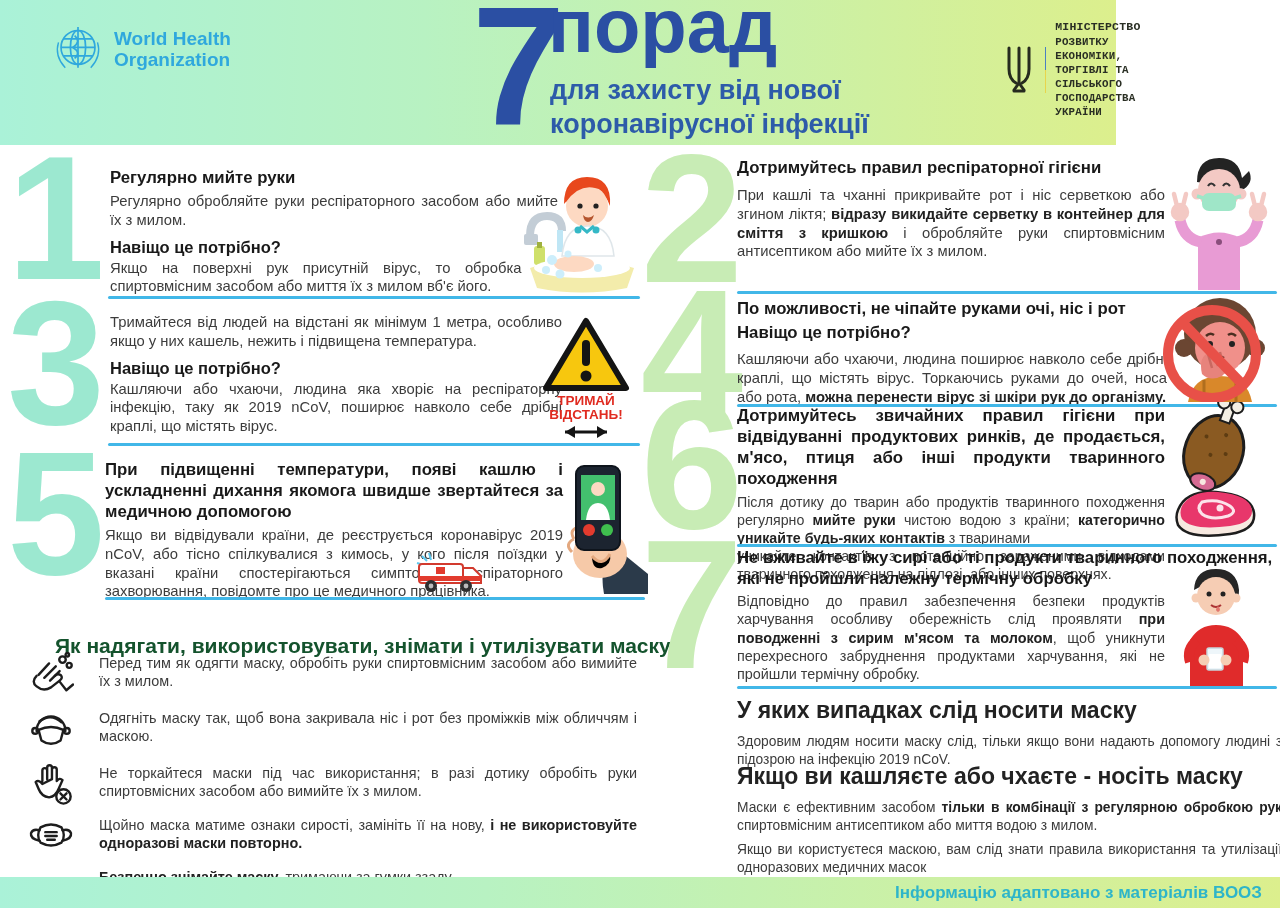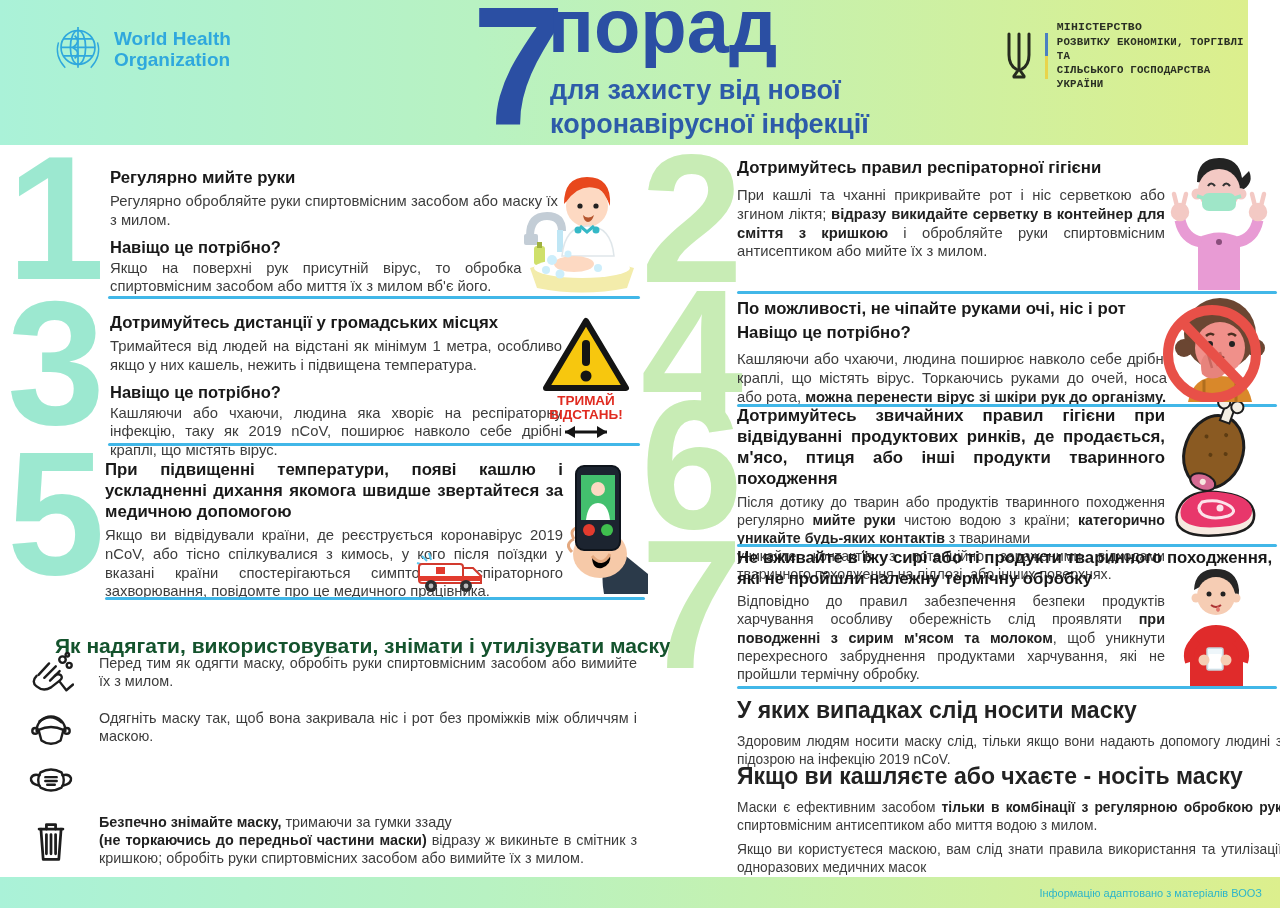--- a/index.html
+++ b/index.html
@@ -2,21 +2,21 @@
 <html><head>
 <meta charset="utf-8">
 <style>
   * { margin:0; padding:0; box-sizing:border-box; }
   html,body { width:1280px; height:908px; }
   body { font-family:"Liberation Sans","DejaVu Sans",sans-serif; background:#fff; position:relative; overflow:hidden; }
 
   .poster { position:absolute; inset:0; background:#fff; }
 
   
-  .header { position:absolute; left:0; top:0; width:1248px; height:145px;
+  .header { position:absolute; left:0; top:0; width:1116px; height:145px;
             background:linear-gradient(90deg,#aaf2d8 0%,#b8f2c2 38%,#dcef8d 100%); }
   .who { position:absolute; left:52px; top:22px; display:flex; align-items:center; gap:10px; }
   .who-text { color:#2fa8dd; font-weight:bold; font-size:19px; line-height:1.08; }
   .big7 { position:absolute; left:472px; top:-18px; font-size:168px; font-weight:800; color:#2b4fa3; line-height:1; }
   .title-word { position:absolute; left:548px; top:-12px; font-size:76px; font-weight:800; color:#2b4fa3; line-height:1; }
   .subtitle { position:absolute; left:550px; top:74px; font-size:27px; font-weight:bold; color:#2d5ba9; line-height:1.25; }
   .ministry { position:absolute; left:1002px; top:20px; display:flex; align-items:center; gap:9px;font-family:Liberation Mono, monospace; }
   .flagbar { width:3px; height:46px; background:linear-gradient(180deg,#4a7fc1 0 50%,#e8d44c 50% 100%); }
   .ministry-text { font-size:10.8px; font-weight:bold; color:#2a2f24; line-height:1.3; letter-spacing:.2px; }
   .ministry-text .l1 { font-size:11.5px; }
@@ -48,21 +48,21 @@
 
   
   .case-h { position:absolute; font-size:23px; font-weight:bold; color:#222; }
   .case-p { position:absolute; font-size:13.8px; color:#3c3c3c; line-height:1.3; text-align:justify; width:545px; }
   .case-p b { color:#222; }
 
   
   .footer { position:absolute; left:0; top:877px; width:1280px; height:31px;
             background:linear-gradient(90deg,#aaf2d8 0%,#b8f2c2 38%,#dcef8d 100%);
             display:flex; align-items:center; justify-content:flex-end; padding-right:18px; }
-  .footer-text { color:#2eb5c9; font-size:11px; }
+  .footer-text { color:#2eb5c9; font-size:17px;font-weight:bold; }
 
   svg { display:block; }
 </style>
 </head>
 <body>
 
 <div class="poster">
 
   <div class="header">
     <div class="who">
@@ -108,21 +108,21 @@
         <div class="l1">МІНІСТЕРСТВО</div>
         <div>РОЗВИТКУ ЕКОНОМІКИ, ТОРГІВЛІ ТА</div>
         <div>СІЛЬСЬКОГО ГОСПОДАРСТВА УКРАЇНИ</div>
       </div>
     </div>
   </div>
 
   <div class="num mint" style="top:130px;">1</div>
   <div class="abs" style="left:110px; top:168px; width:448px;">
     <div class="tip-title">Регулярно мийте руки</div>
-    <div class="tip-body">Регулярно обробляйте руки спиртовмісним засобом або маску їх з милом.</div>
+    <div class="tip-body">Регулярно обробляйте руки респіраторного засобом або мийте їх з милом.</div>
     <div class="tip-q">Навіщо це потрібно?</div>
     <div class="tip-body">Якщо на поверхні рук присутній вірус, то обробка рук спиртовмісним засобом або миття їх з милом вб'є його.</div>
   </div>
   <div class="abs" style="left:516px; top:164px;">
     <svg width="128" height="136" viewBox="0 0 128 136">
       <path d="M14 72 q0 -20 17 -20 q15 0 15 15" stroke="#c3cdd6" stroke-width="8" fill="none"></path>
       <rect x="8" y="70" width="14" height="11" rx="2" fill="#c3cdd6"></rect>
       <rect x="41" y="66" width="6" height="22" fill="#bfe6f5"></rect>
       <path d="M48 40 q0 -27 23 -27 q25 0 23 29 q-4 -13 -15 -15 q-17 -5 -31 13z" fill="#e8481d"></path>
       <circle cx="71" cy="42" r="21" fill="#fdd9c2"></circle>
@@ -145,21 +145,20 @@
           <circle cx="44" cy="110" r="4.5"></circle>
         <circle cx="52" cy="90" r="3.5"></circle>
           <circle cx="82" cy="104" r="4"></circle>
       </g>
     </svg>
   </div>
   <div class="sep" style="left:108px; top:296px; width:532px;"></div>
 
   <div class="num mint" style="top:275px;">3</div>
   <div class="abs" style="left:110px; top:313px; width:452px;">
-    <div class="tip-title">Дотримуйтесь дистанції у громадських місцях</div>
     <div class="tip-body">Тримайтеся від людей на відстані як мінімум 1 метра, особливо якщо у них кашель, нежить і підвищена температура.</div>
     <div class="tip-q">Навіщо це потрібно?</div>
     <div class="tip-body">Кашляючи або чхаючи, людина яка хворіє на респіраторну інфекцію, таку як 2019 nCoV, поширює навколо себе дрібні краплі, що містять вірус.</div>
   </div>
   <div class="warn-box">
     <span>
       <svg width="92" height="82" viewBox="0 0 92 82" style="margin:0 auto;">
         <path d="M46 7 L86 74 L6 74 Z" fill="#f7c70e" stroke="#141414" stroke-width="6" stroke-linejoin="round"></path>
         <rect x="42" y="26" width="8" height="26" rx="4" fill="#141414"></rect>
         <circle cx="46" cy="62" r="5.5" fill="#141414"></circle>
@@ -240,28 +239,41 @@
           <circle cx="7.5" cy="27" r="3"></circle>
               <circle cx="40.5" cy="27" r="3"></circle>
           <path d="M11 26 q13 -6 26 0 l-3 11 q-10 7 -20 0 z"></path>
         </g>
           </svg>
       </span>
       <div class="mask-txt"><span>Одягніть маску так, щоб вона закривала ніс і рот без проміжків між обличчям і маскою.</span></div>
     </div>
     <div class="mask-row">
       <span class="mask-ico">
+        <svg width="46" height="46" viewBox="0 0 48 48">
+            <g fill="none" stroke="#1d1d1d" stroke-width="2.5" stroke-linecap="round" stroke-linejoin="round">
+          <path d="M15 22 V11 a2.5 2.5 0 0 1 5 0 V20 M20 20 V8 a2.5 2.5 0 0 1 5 0 V20 M25 20 V10 a2.5 2.5 0 0 1 5 0 V22 q3 -4 6 -1 l-4 9 q-3 8 -10 9 q-8 -1 -11 -9 l-3 -7 q3 -3 7 2z"></path>
+          <circle cx="37" cy="38" r="7.5" fill="#fff"></circle>
+          <path d="M33.8 34.8 l6.4 6.4 M40.2 34.8 l-6.4 6.4"></path>
+        </g>
+          </svg>
+      </span>
+      <div class="mask-txt"><span>Не торкайтеся маски під час використання; в разі дотику обробіть руки спиртовмісних засобом або вимийте їх з милом.</span></div>
+    </div>
+    <div class="mask-row">
+      <span class="mask-ico">
         <svg width="46" height="40" viewBox="0 0 48 42">
             <g fill="none" stroke="#1d1d1d" stroke-width="2.5" stroke-linecap="round" stroke-linejoin="round">
           <path d="M13 13 q11 -6 22 0 q5 9 0 16 q-11 6 -22 0 q-5 -7 0 -16z"></path>
           <path d="M12 16 q-7 -2 -9 3 q-1 6 9 8 M36 16 q7 -2 9 3 q1 6 -9 8"></path>
           <path d="M18 18 h12 M18 22 h12 M20 26 h8"></path>
         </g>
           </svg>
       </span>
+      <div class="mask-txt"><span>Щойно маска матиме ознаки сирості, замініть її на нову, </span><b>і не використовуйте одноразові маски повторно.</b></div>
     </div>
     <div class="mask-row" style="margin-top:14px;">
       <span class="mask-ico">
         <svg width="44" height="50" viewBox="0 0 48 52">
             <g fill="none" stroke="#1d1d1d" stroke-width="3" stroke-linecap="round" stroke-linejoin="round">
           <path d="M11 13 h26"></path>
           <path d="M19 13 v-5 h10 v5"></path>
           <path d="M13 13 l2.5 33 h17 l2.5 -33"></path>
           <path d="M19 19 v21 M24 19 v21 M29 19 v21"></path>
         </g>

